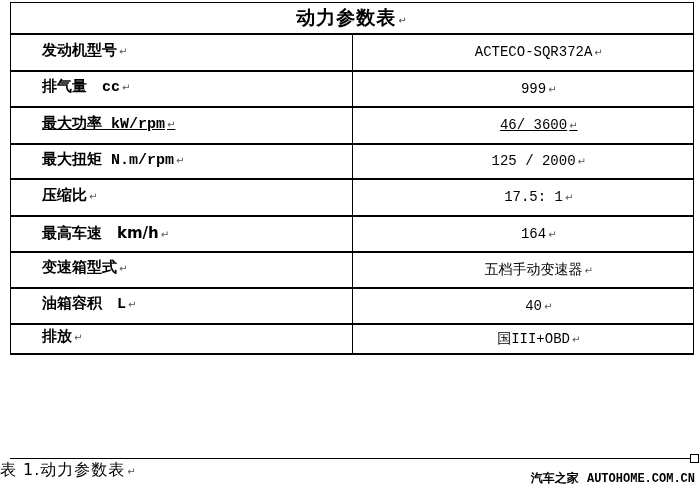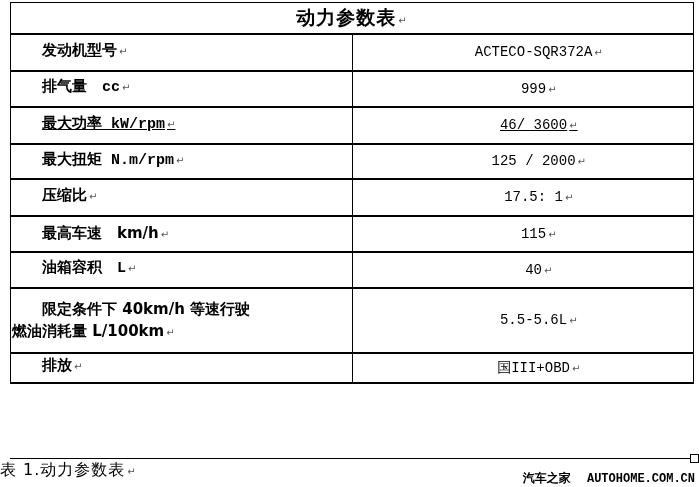--- a/index.html
+++ b/index.html
@@ -108,21 +108,21 @@
   
   .watermark {
     position: absolute;
     right: 4px;
     top: 470px;
     font-size: 12px;
     font-weight: bold;
     white-space: nowrap;
   }
   .watermark .wm-cn { font-family: "DejaVu Sans", sans-serif; }
-  .watermark .wm-en { font-family: "Liberation Mono", monospace; margin-left: 12px; }
+  .watermark .wm-en { font-family: "Liberation Mono", monospace; margin-left: 4px; }
 </style>
 </head>
 <body>
 
 <div class="page">
 
   <table class="doc-table">
     <tbody>
         <tr style="height:31px;">
       <td class="title-cell" colspan="2"><span>动力参数表</span><span class="pmark">↵</span></td>
@@ -161,38 +161,37 @@
       <td class="label-cell">
             <span class="lbl-line indent"><span>压缩比</span><span class="pmark">↵</span></span>
           </td>
       <td class="value-cell"><span>17.5: 1</span><span class="pmark">↵</span></td>
     </tr>
 
     <tr style="height:36px;">
       <td class="label-cell latin-sans">
             <span class="lbl-line indent"><span>最高车速　km/h</span><span class="pmark">↵</span></span>
           </td>
-      <td class="value-cell"><span>115</span><span class="pmark">↵</span></td>
-    </tr>
-
+      <td class="value-cell"><span>164</span><span class="pmark">↵</span></td>
+    </tr>
+
+    <tr style="height:36px;">
+      <td class="label-cell">
+            <span class="lbl-line indent"><span>变速箱型式</span><span class="pmark">↵</span></span>
+          </td>
+      <td class="value-cell"><span>五档手动变速器</span><span class="pmark">↵</span></td>
+    </tr>
 
     <tr style="height:36px;">
       <td class="label-cell">
             <span class="lbl-line indent"><span>油箱容积　L</span><span class="pmark">↵</span></span>
           </td>
       <td class="value-cell"><span>40</span><span class="pmark">↵</span></td>
     </tr>
 
-    <tr style="height:65px;">
-      <td class="label-cell latin-sans">
-        <span class="lbl-line indent"><span>限定条件下 40km/h 等速行驶</span></span>
-        <span class="lbl-line"><span>燃油消耗量 L/100km</span><span class="pmark">↵</span></span>
-      </td>
-      <td class="value-cell"><span>5.5-5.6L</span><span class="pmark">↵</span></td>
-    </tr>
 
     <tr style="height:30px;">
       <td class="label-cell">
             <span class="lbl-line indent"><span>排放</span><span class="pmark">↵</span></span>
           </td>
       <td class="value-cell"><span>国III+OBD</span><span class="pmark">↵</span></td>
     </tr>
   </tbody>
     </table>
 

